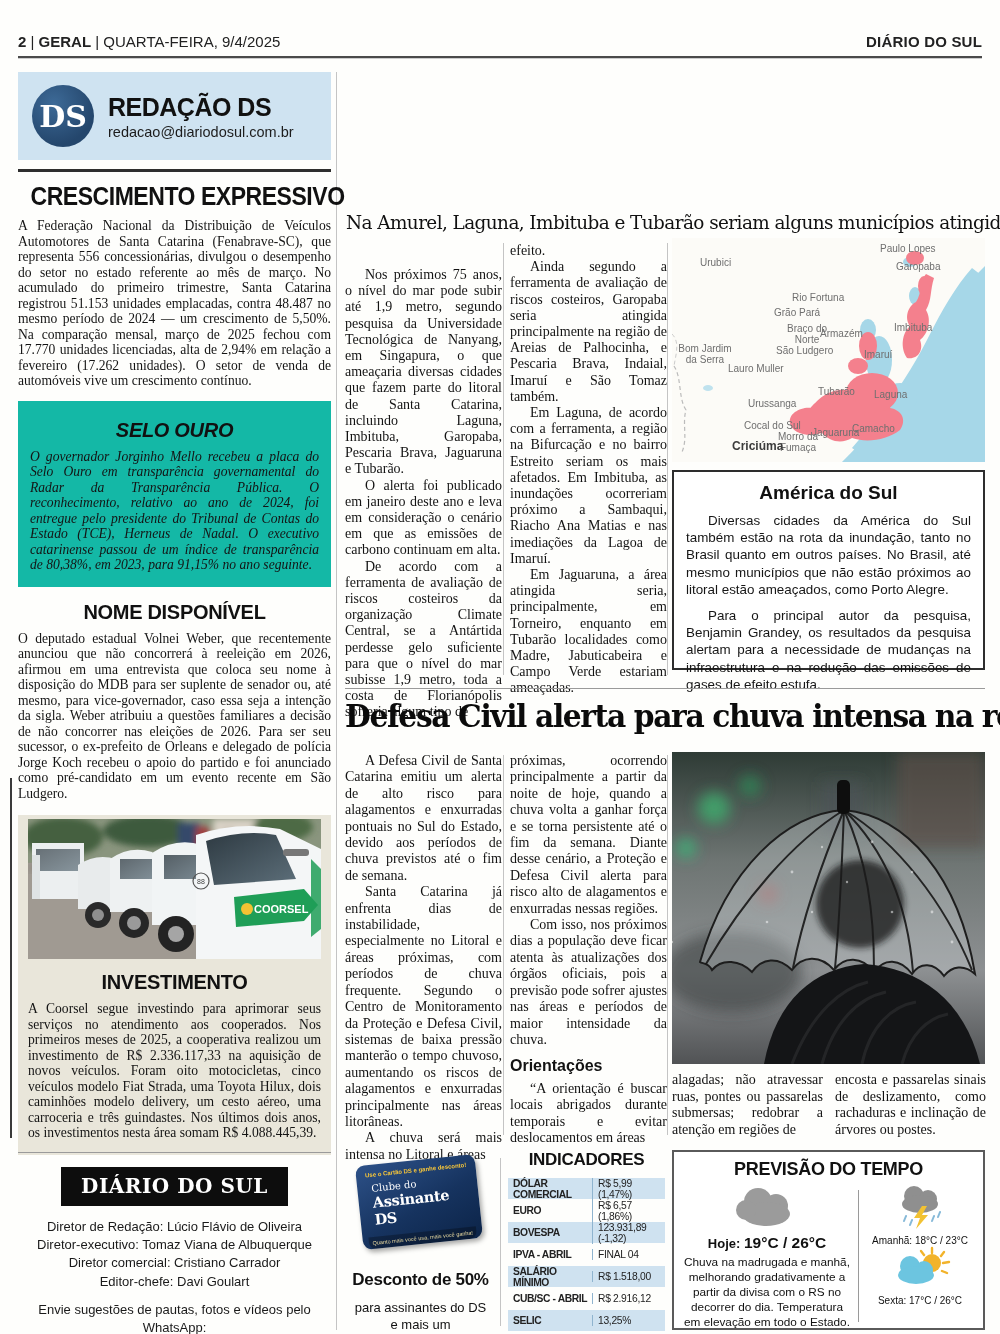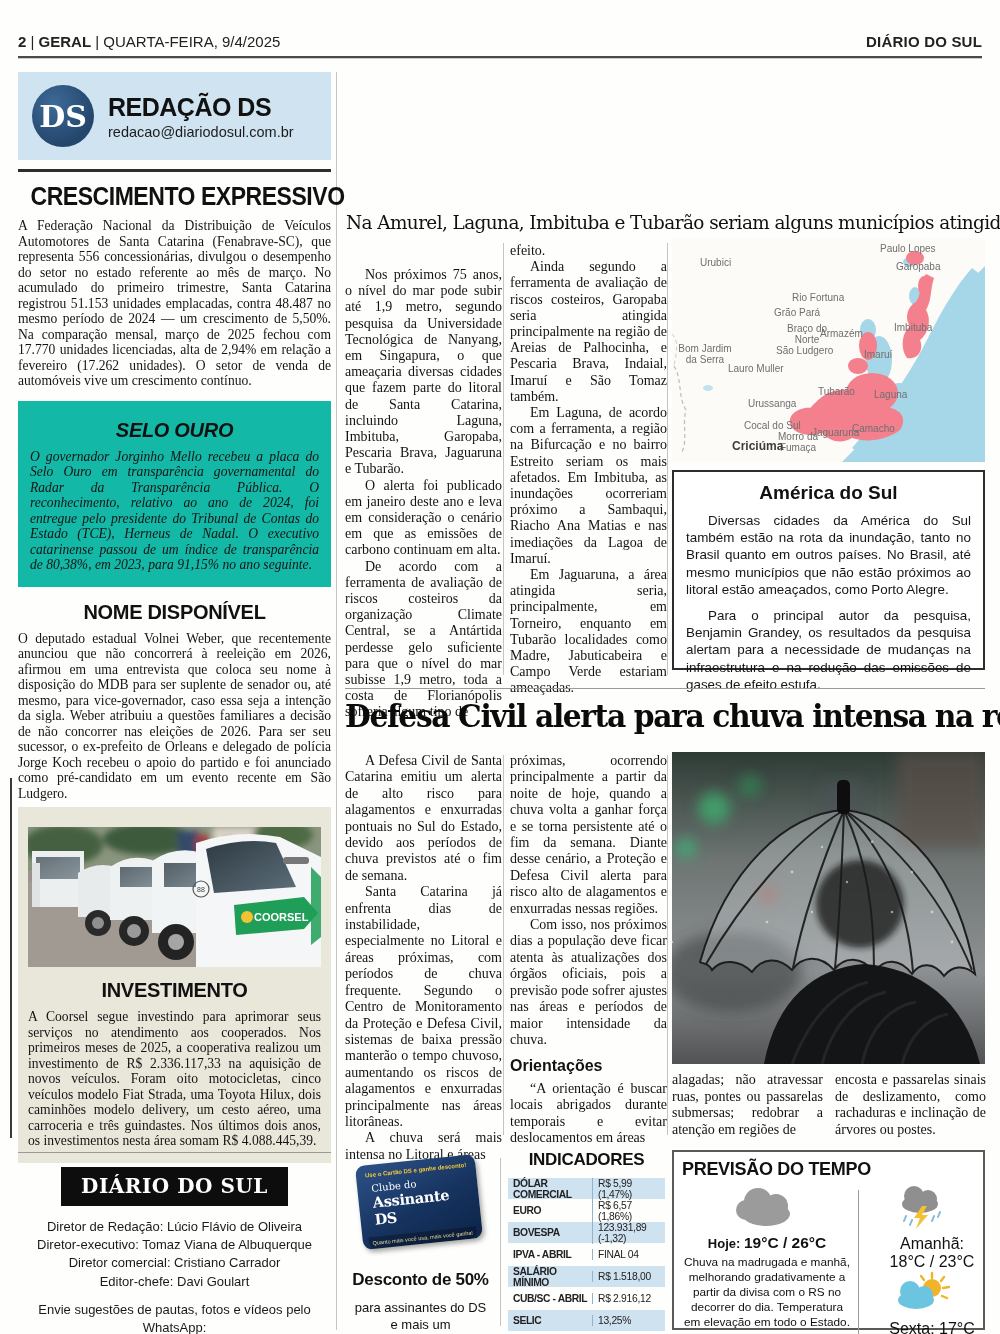--- a/index.html
+++ b/index.html
@@ -22,21 +22,21 @@
   .redacao { background:#cfe3f1; padding:13px 14px; display:flex; align-items:center; gap:14px; }
   .ds-circle { width:62px; height:62px; border-radius:50%; background:radial-gradient(circle at 35% 30%, #3d6a97, #24466c 70%); color:#fff; font-family:"DejaVu Serif",serif; font-weight:bold; font-size:30px; display:flex; align-items:center; justify-content:center; flex:0 0 62px; }
   .redacao-title { font-size:25px; font-weight:bold; letter-spacing:-0.5px; }
   .redacao-mail { font-size:14.5px; margin-top:2px; color:#1c1c1c; }
   .heavyrule { border-top:3px solid #2e2e2e; margin:9px 0 2px; }
   h2.sechead { font-size:25px; font-weight:bold; text-align:center; margin:10px 0 7px; letter-spacing:-0.5px; transform:scaleX(0.92); transform-origin:center; white-space:nowrap; }
   h3.sechead { font-size:20px; font-weight:bold; text-align:center; margin:6px 0 7px; letter-spacing:-0.3px; }
   .serifbody { font-family:"Liberation Serif",serif; font-size:13.6px; line-height:15.5px; text-align:justify; color:#141414; }
   .creambox { background:#14b8a6; padding:12px 12px 14px; margin-top:12px;font-style:italic; }
   .nome { margin-top:14px; }
-  .investbox { background:#e9e6da; padding:20px 10px 14px; margin-top:6px; }
+  .investbox { background:#e9e6da; padding:4px 10px 14px; margin-top:14px; }
   .carsphoto { width:293px; height:140px; display:block; margin:0 auto; }
 
   
   .footleft { position:absolute; left:18px; top:1152px; width:313px; border-top:1px solid #9a9a9a; padding-top:14px; text-align:center; font-size:13px; line-height:1.4; color:#1a1a1a; }
   .dslogo { display:inline-block; background:#0d0d0d; color:#fff; font-family:"DejaVu Serif",serif; font-weight:bold; font-size:20px; padding:5px 20px 6px; letter-spacing:0.5px; margin-bottom:12px; }
   .footgap { height:10px; }
 
   
   .main-title { position:absolute; left:345px; top:72px; width:645px; font-family:"DejaVu Serif",serif; font-weight:bold; color:#0b0b0b; font-size:47px; line-height:1.12; letter-spacing:-2px; }
   .main-title div { transform:scaleX(0.9); transform-origin:left; white-space:nowrap; }
@@ -75,29 +75,29 @@
   .clube-desc { font-size:13px; line-height:1.3; }
 
   .indicadores { position:absolute; left:508px; top:1150px; width:157px; }
   .indicadores h3 { text-align:center; font-size:17px; font-weight:bold; letter-spacing:-0.3px; margin-bottom:8px; }
   .indrow { display:flex; height:21px; align-items:center; margin-bottom:1px; font-size:10.3px; }
   .indrow.blue { background:#cfe2f0; }
   .indrow .lab { flex:0 0 84px; padding-left:5px; font-weight:bold; letter-spacing:-0.4px; color:#222; }
   .indrow .val { flex:1; border-left:1.5px solid #8fb4cf; padding-left:5px; letter-spacing:-0.3px; color:#222; }
 
   .previsao { position:absolute; left:672px; top:1150px; width:313px; height:180px; border:2px solid #5a5a5a; background:#fff; padding:7px 8px; }
-  .previsao h3 { font-size:18px; font-weight:bold; letter-spacing:-0.3px; }
+  .previsao h3 { text-align:center; font-size:18px; font-weight:bold; letter-spacing:-0.3px; }
   .prevrow { display:flex; margin-top:2px; }
   .prevleft { flex:0 0 170px; text-align:center; }
   .prevdiv { width:0; border-left:1.5px solid #9a9a9a; margin:8px 6px; }
   .prevright { flex:1; text-align:center; }
   .hoje-line { font-size:13px; font-weight:bold; margin-top:2px; }
   .hoje-line .temps { font-size:15.5px; }
   .prev-desc { font-size:11.8px; line-height:1.28; margin-top:3px; }
-  .day-line { font-size:16px; margin-top:1px;margin-left:24px; }
+  .day-line { font-size:10px; margin-top:1px; }
 </style>
 </head>
 <body>
 
 <div class="page">
 
   <div class="topbar">
     <span class="bold">2</span>
     <span>|</span>
     <span class="bold">GERAL</span>

